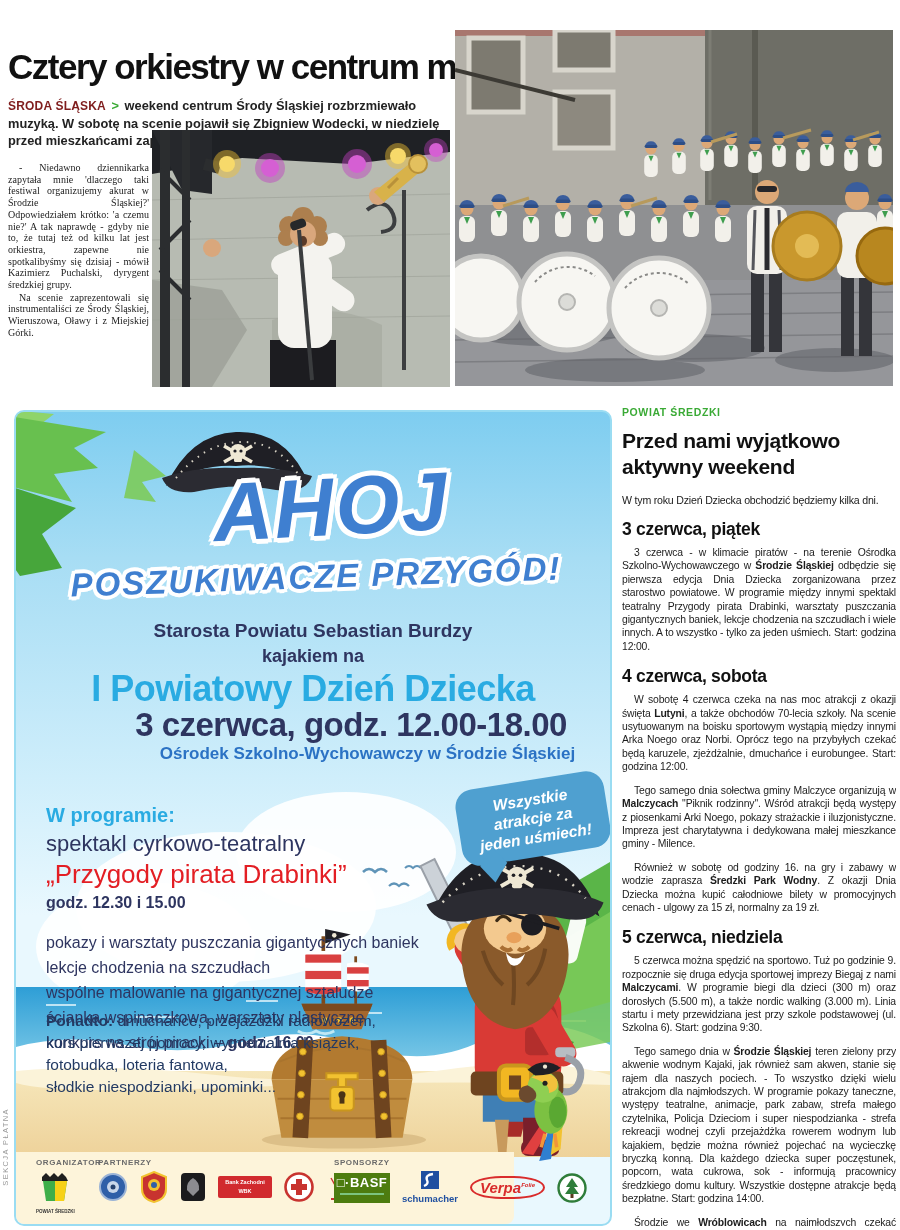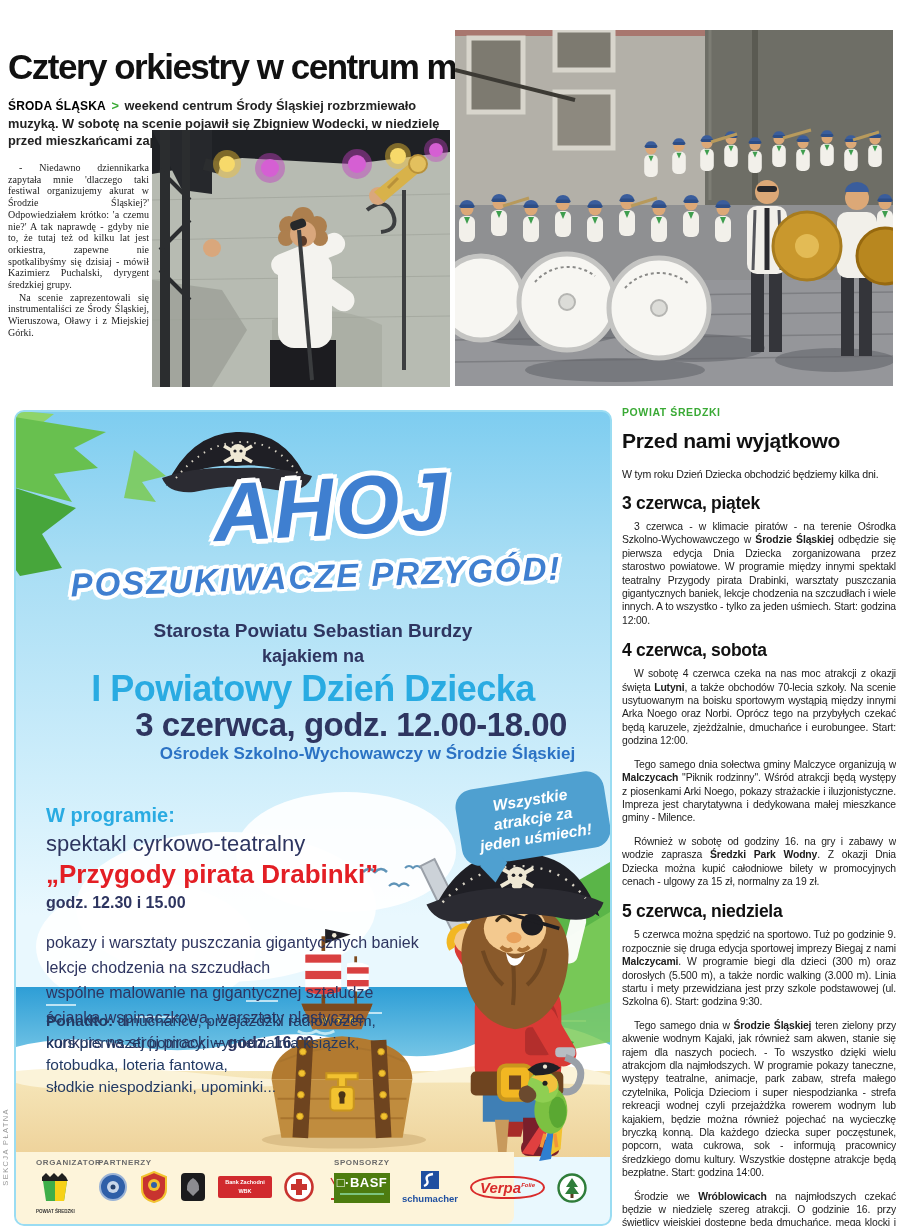--- a/index.html
+++ b/index.html
@@ -5,21 +5,21 @@
   html,body{margin:0;padding:0;background:#fff;}
   #page{position:relative;width:900px;height:1230px;background:#fff;overflow:hidden;
         font-family:"Liberation Sans",sans-serif;color:#1a1a1a;}
   .abs{position:absolute;}
 
   
   #headline{left:8px;top:24px;width:640px;font-size:35px;font-weight:800;
             letter-spacing:-1.5px;color:#111;}
   #lead{left:8px;top:84px;width:440px;font-size:12.8px;line-height:17px;
         font-weight:600;color:#222;}
-  .kicker-green{color:#000000;font-weight:800;font-size:12px;letter-spacing:.2px;}
+  .kicker-green{color:#7f1d1d;font-weight:800;font-size:12px;letter-spacing:.2px;}
   .kicker-arrow{color:#3aaa35;font-weight:800;margin:0 2px;}
   #left-body{left:8px;top:162px;width:141px;font-family:"Liberation Serif",serif;
              font-size:10px;line-height:11.7px;text-align:justify;color:#222;}
   #left-body p{margin:0 0 1px 0;text-indent:11px;}
 
   
   #photo1{left:152px;top:130px;width:298px;height:257px;overflow:hidden;}
   #photo2{left:455px;top:30px;width:438px;height:356px;overflow:hidden;}
   #photo1 svg,#photo2 svg{display:block;}
 
@@ -38,21 +38,21 @@
                     0 -4px 0 #fff,0 4px 0 #fff,-4px 0 0 #fff,4px 0 0 #fff;}
   #invite1{left:0;top:208px;width:594px;text-align:center;font-size:19px;font-weight:800;}
   #invite2{left:0;top:234px;width:594px;text-align:center;font-size:18px;font-weight:800;}
   #event-title{left:0;top:256px;width:594px;text-align:center;font-size:36px;font-weight:800;color:#29abe2;letter-spacing:-.5px;}
   #event-date{left:0;top:294px;width:594px;text-align:center;font-size:33px;font-weight:800;letter-spacing:-.5px;margin-left:38px;}
   #event-place{left:0;top:332px;width:703px;text-align:center;font-size:17px;font-weight:800;color:#2b72c4;}
   .cloud{background:#fff;border-radius:50%;opacity:.9;}
   #program{left:30px;top:392px;width:400px;z-index:5;}
   #program-label{font-size:20px;font-weight:800;color:#29abe2;margin:0 0 4px 0;}
   #program-intro{font-size:22px;margin:0 0 2px 0;}
-  #show-title{font-size:26px;font-weight:700;color:#e31e24;margin:0 0 4px 0;}
+  #show-title{font-size:26px;font-weight:400;color:#e31e24;margin:0 0 4px 0;}
   #show-times{font-size:16px;font-weight:800;margin:0 0 18px 0;}
   #program-list{font-size:16px;line-height:25px;}
   #bubble{left:442px;top:368px;width:138px;padding:10px 6px;background:#4fa0d0;border-radius:18px;
           transform:rotate(-9deg);z-index:7;text-align:center;color:#fff;font-weight:800;
           font-size:15.5px;line-height:19px;font-style:italic;}
   #bubble:after{content:"";position:absolute;left:18px;bottom:-12px;width:22px;height:22px;
           background:#4fa0d0;transform:rotate(55deg) skew(15deg);}
   #ponadto{left:30px;top:598px;width:340px;z-index:6;font-size:15.5px;line-height:22px;color:#233a63;}
   #poster-footer{left:0;top:740px;width:498px;height:72px;background:#fdf4da;z-index:8;
                  border-radius:0 0 8px 8px;}
@@ -559,20 +559,21 @@
           </svg>
         </div>
       </div>
     </div>
   </div>
 
   <div id="right-col" class="abs">
 
     <p id="rc-kicker">POWIAT ŚREDZKI</p>
     <div class="rc-title">Przed nami wyjątkowo</div>
+    <div class="rc-title">aktywny weekend</div>
     <p id="rc-intro">W tym roku Dzień Dziecka obchodzić będziemy kilka dni.</p>
 
     <h3 class="rc-h3">3 czerwca, piątek</h3>
     <p class="rc-p"><span>3 czerwca - w klimacie piratów - na terenie Ośrodka Szkolno-Wychowawczego w </span><b>Środzie Śląskiej</b><span> odbędzie się pierwsza edycja Dnia Dziecka zorganizowana przez starostwo powiatowe. W programie między innymi spektakl teatralny Przygody pirata Drabinki, warsztaty puszczania gigantycznych baniek, lekcje chodzenia na szczudłach i wiele innych. A to wszystko - tylko za jeden uśmiech. Start: godzina 12:00.</span></p>
 
     <h3 class="rc-h3">4 czerwca, sobota</h3>
     <p class="rc-p"><span>W sobotę 4 czerwca czeka na nas moc atrakcji z okazji święta </span><b>Lutyni</b><span>, a także obchodów 70-lecia szkoły. Na scenie usytuowanym na boisku sportowym wystąpią między innymi Arka Noego oraz Norbi. Oprócz tego na przybyłych czekać będą karuzele, zjeżdżalnie, dmuchańce i eurobungee. Start: godzina 12:00.</span></p>
     <p class="rc-p"><span>Tego samego dnia sołectwa gminy Malczyce organizują w </span><b>Malczycach</b><span> "Piknik rodzinny". Wśród atrakcji będą występy z piosenkami Arki Noego, pokazy strażackie i iluzjonistyczne. Impreza jest charytatywna i dedykowana małej mieszkance gminy - Milence.</span></p>
     <p class="rc-p"><span>Również w sobotę od godziny 16. na gry i zabawy w wodzie zaprasza </span><b>Średzki Park Wodny</b><span>. Z okazji Dnia Dziecka można kupić całodniowe bilety w promocyjnych cenach - ulgowy za 15 zł, normalny za 19 zł.</span></p>
 

